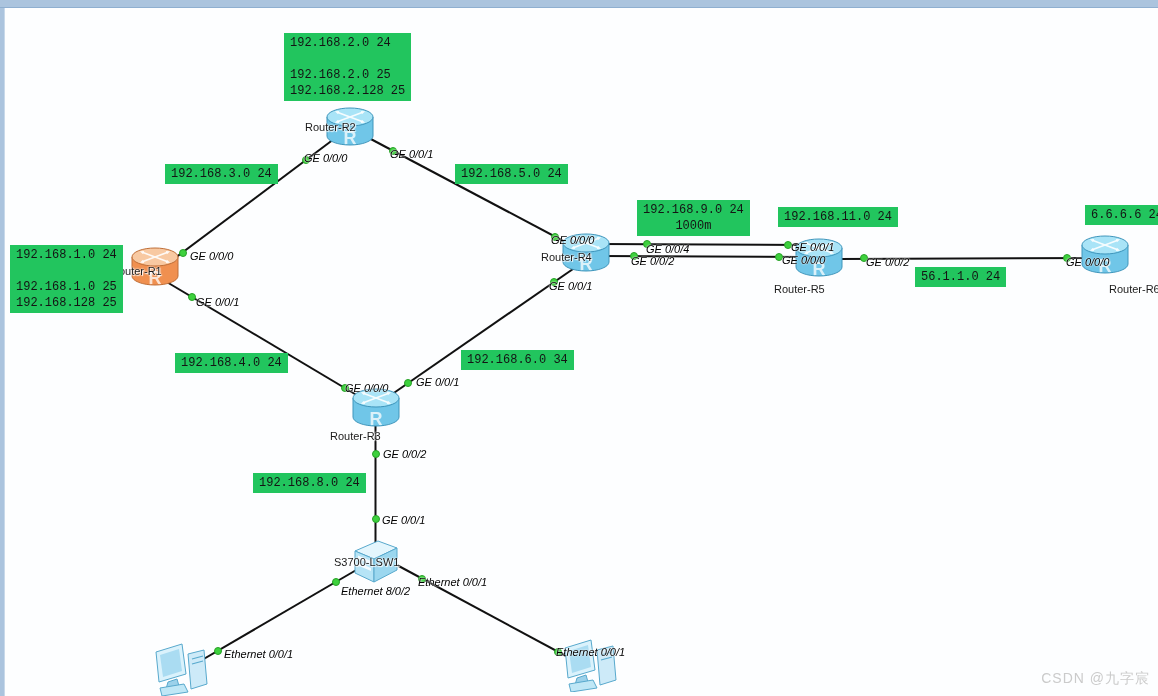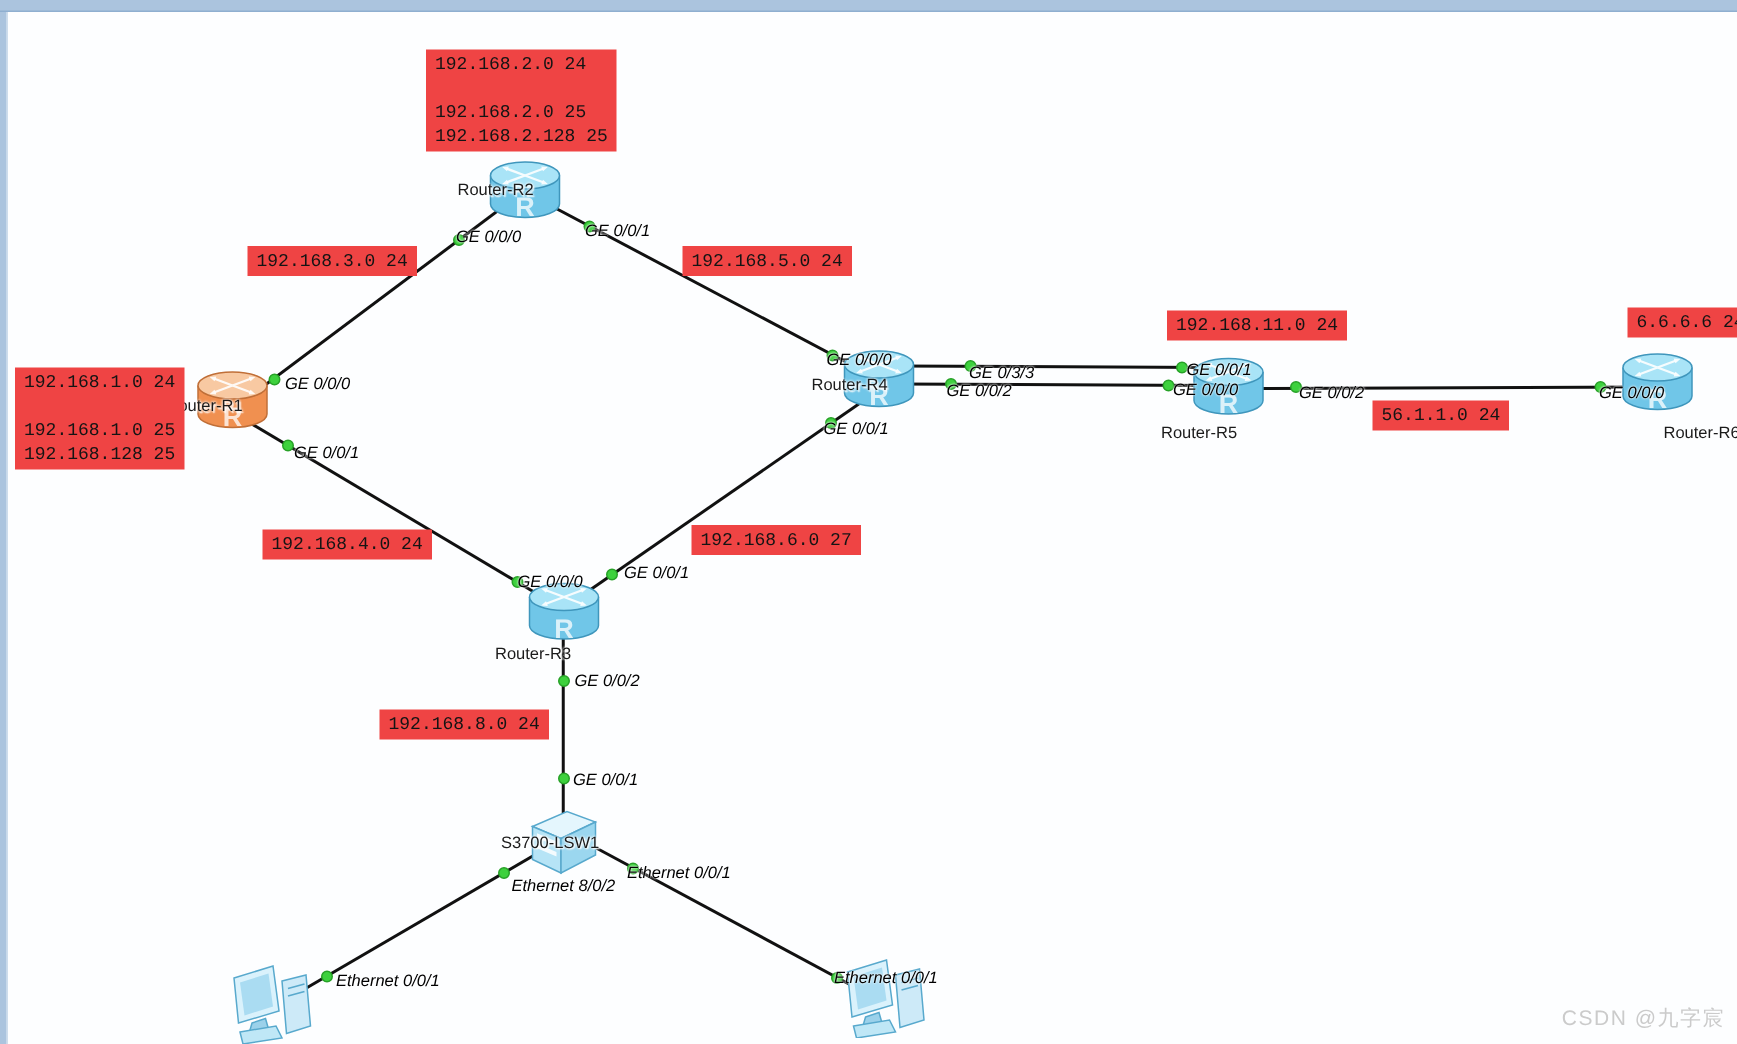--- a/index.html
+++ b/index.html
@@ -22,21 +22,21 @@
     position:absolute; width:90px; text-align:left;
     font-size:11px; color:#1b1b1b; white-space:nowrap;
     text-shadow:0 0 2px #fff, 0 0 2px #fff, 1px 1px 1px #fff;
   }
   .iface {
     position:absolute; font-size:11px; color:#000; white-space:nowrap;
     text-shadow:0 0 2px #fff, 0 0 1px #fff;
     font-style:italic;
   }
   .netlabel {
-    position:absolute; background:#ef4444; color:#141414;
+    position:absolute; background:#22c55e; color:#141414;
     font-family:"Liberation Mono","DejaVu Sans Mono",monospace;
     font-size:12px; padding:2px 6px;
   }
   .netlabel .nl-line { min-height:16px; line-height:16px; white-space:pre; }
   .netlabel.center .nl-line { text-align:center; }
   .watermark {
     position:absolute; right:8px; bottom:8px;
     font-size:14px; color:#cbcbcb; letter-spacing:1px;
   }
 </style>
@@ -249,21 +249,21 @@
 
   <div class="iface" style="left:304px;top:152px">GE 0/0/0</div>
   <div class="iface" style="left:390px;top:148px">GE 0/0/1</div>
   <div class="iface" style="left:190px;top:250px">GE 0/0/0</div>
   <div class="iface" style="left:196px;top:296px">GE 0/0/1</div>
   <div class="iface" style="left:345px;top:382px">GE 0/0/0</div>
   <div class="iface" style="left:416px;top:376px">GE 0/0/1</div>
   <div class="iface" style="left:383px;top:448px">GE 0/0/2</div>
   <div class="iface" style="left:551px;top:234px">GE 0/0/0</div>
   <div class="iface" style="left:549px;top:280px">GE 0/0/1</div>
-  <div class="iface" style="left:646px;top:243px">GE 0/3/3</div>
+  <div class="iface" style="left:646px;top:243px">GE 0/0/4</div>
   <div class="iface" style="left:631px;top:255px">GE 0/0/2</div>
   <div class="iface" style="left:791px;top:241px">GE 0/0/1</div>
   <div class="iface" style="left:782px;top:254px">GE 0/0/0</div>
   <div class="iface" style="left:866px;top:256px">GE 0/0/2</div>
   <div class="iface" style="left:1066px;top:256px">GE 0/0/0</div>
   <div class="iface" style="left:382px;top:514px">GE 0/0/1</div>
   <div class="iface" style="left:341px;top:585px">Ethernet 8/0/2</div>
   <div class="iface" style="left:418px;top:576px">Ethernet 0/0/1</div>
   <div class="iface" style="left:224px;top:648px">Ethernet 0/0/1</div>
   <div class="iface" style="left:556px;top:646px">Ethernet 0/0/1</div>
@@ -283,25 +283,29 @@
   <div class="netlabel" style="left:165px;top:164px">
     <div class="nl-line">192.168.3.0 24</div>
   </div>
   <div class="netlabel" style="left:175px;top:353px">
     <div class="nl-line">192.168.4.0 24</div>
   </div>
   <div class="netlabel" style="left:455px;top:164px">
     <div class="nl-line">192.168.5.0 24</div>
   </div>
   <div class="netlabel" style="left:461px;top:350px">
-    <div class="nl-line">192.168.6.0 27</div>
+    <div class="nl-line">192.168.6.0 34</div>
   </div>
   <div class="netlabel" style="left:253px;top:473px">
     <div class="nl-line">192.168.8.0 24</div>
   </div>
+  <div class="netlabel center" style="left:637px;top:200px">
+    <div class="nl-line">192.168.9.0 24</div>
+    <div class="nl-line">1000m</div>
+  </div>
   <div class="netlabel" style="left:778px;top:207px">
     <div class="nl-line">192.168.11.0 24</div>
   </div>
   <div class="netlabel" style="left:915px;top:267px">
     <div class="nl-line">56.1.1.0 24</div>
   </div>
   <div class="netlabel" style="left:1085px;top:205px">
     <div class="nl-line">6.6.6.6 24</div>
   </div>
 

